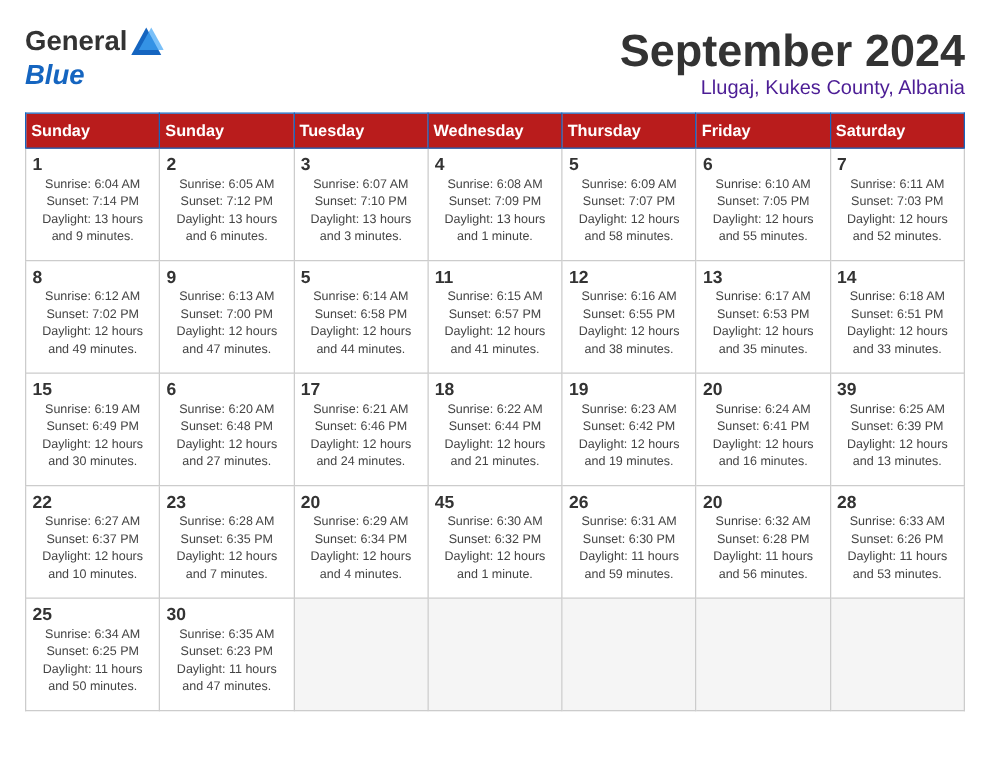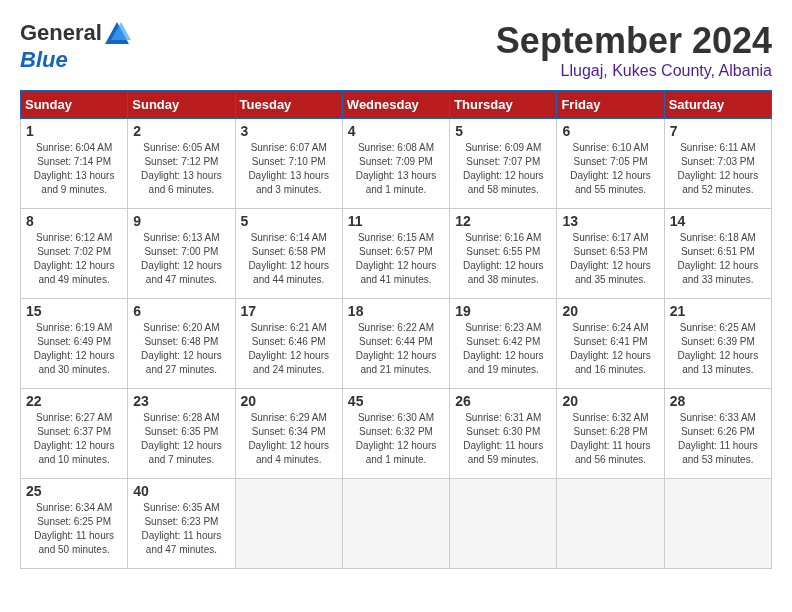--- a/index.html
+++ b/index.html
@@ -277,21 +277,21 @@
         </td>
         <td>
           <span class="day-num">20</span>
         <div class="cell-info">
           Sunrise: 6:24 AM<br>
           Sunset: 6:41 PM<br>
           Daylight: 12 hours and 16 minutes.
         </div>
         </td>
         <td>
-          <span class="day-num">21</span>
+          <span class="day-num">39</span>
         <div class="cell-info">
           Sunrise: 6:25 AM<br>
           Sunset: 6:39 PM<br>
           Daylight: 12 hours and 13 minutes.
         </div>
         </td>
       </tr>
       <tr>
         <td>
           <span class="day-num">22</span>
@@ -353,21 +353,21 @@
       <tr>
         <td>
           <span class="day-num">25</span>
         <div class="cell-info">
           Sunrise: 6:34 AM<br>
           Sunset: 6:25 PM<br>
           Daylight: 11 hours and 50 minutes.
         </div>
         </td>
         <td>
-          <span class="day-num">40</span>
+          <span class="day-num">30</span>
         <div class="cell-info">
           Sunrise: 6:35 AM<br>
           Sunset: 6:23 PM<br>
           Daylight: 11 hours and 47 minutes.
         </div>
         </td>
         <td class="empty"></td>
         <td class="empty"></td>
         <td class="empty"></td>
         <td class="empty"></td>

